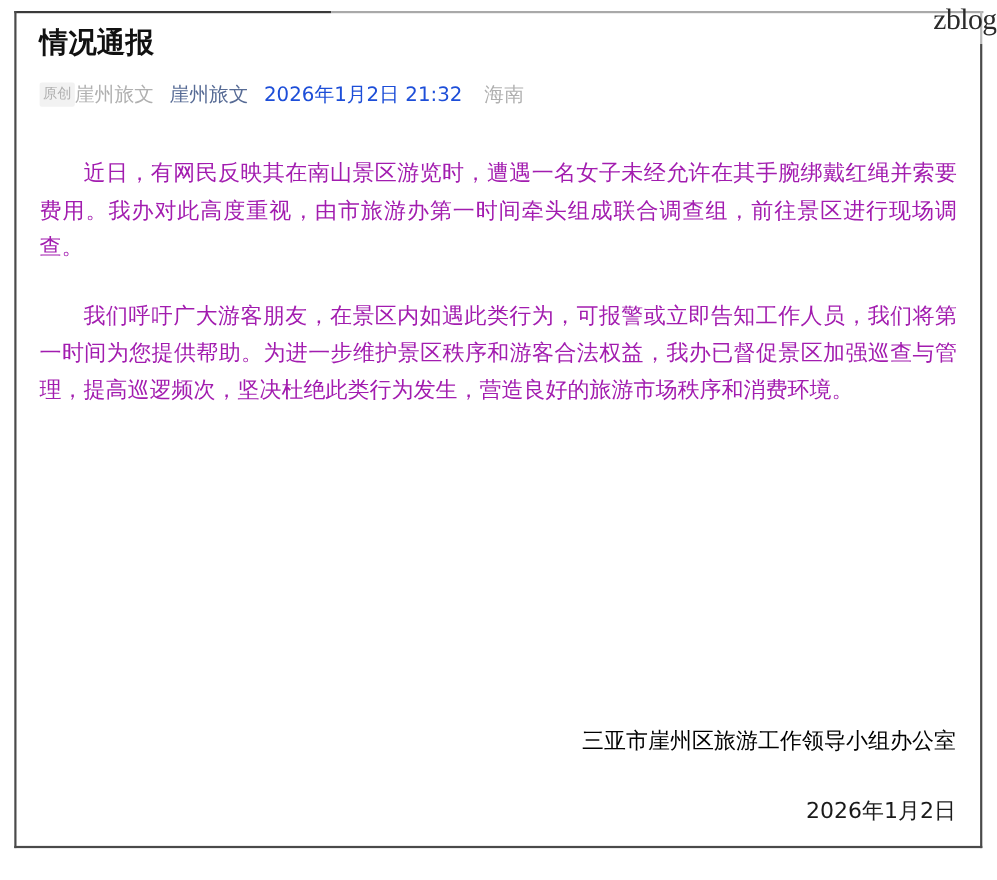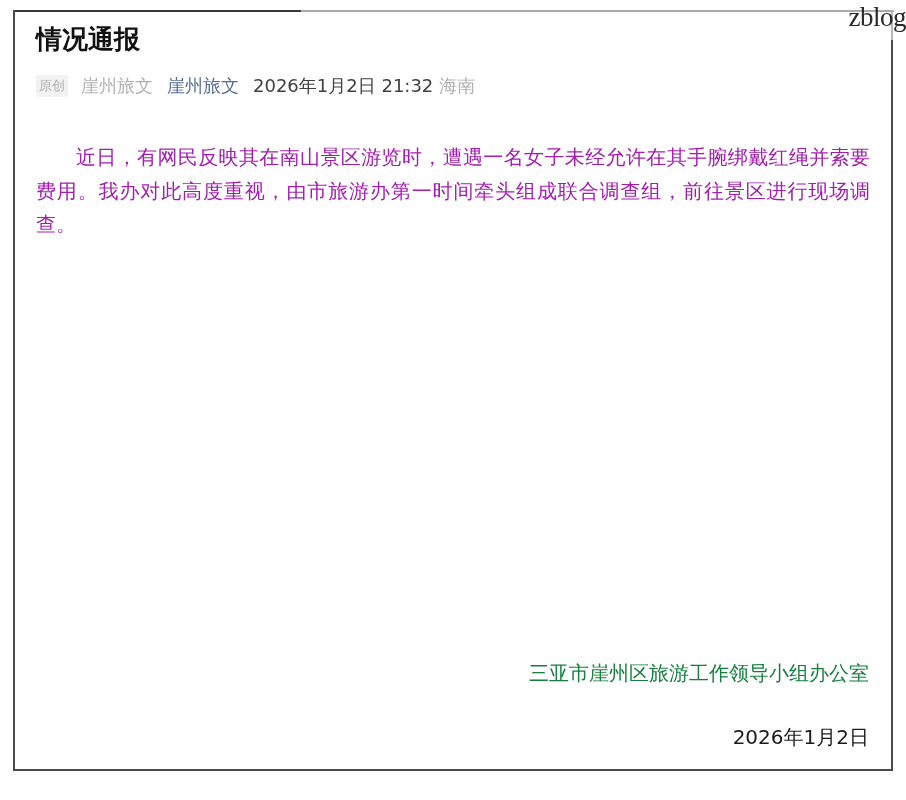--- a/index.html
+++ b/index.html
@@ -9,28 +9,28 @@
   .b-top-dark { position: absolute; left: 13px; top: 10px; width: 288px; height: 2px; background: #3a3a3a; }
   .b-top-light { position: absolute; left: 301px; top: 10px; width: 593px; height: 2px; background: #a9a9a9; }
   .b-left { position: absolute; left: 13px; top: 10px; width: 2px; height: 761px; background: #4a4a4a; }
   .b-right-light { position: absolute; left: 891px; top: 10px; width: 2px; height: 30px; background: #b8b8b8; }
   .b-right-dark { position: absolute; left: 891px; top: 40px; width: 2px; height: 731px; background: #4a4a4a; }
   .b-bottom { position: absolute; left: 13px; top: 769px; width: 880px; height: 2px; background: #4a4a4a; }
   .watermark { position: absolute; right: 0px; top: 0px; font-family: Liberation Serif, serif;
                font-size: 27px; font-weight: 300; color: #2a2a2a; letter-spacing: -0.5px; line-height: 34px; background: transparent; }
   .title { position: absolute; left: 36px; top: 22px; font-size: 26px; font-weight: bold; color: #111111; line-height: 34px; margin: 0; }
   .meta { position: absolute; left: 36px; top: 73px; height: 26px; display: flex; align-items: center; white-space: nowrap; }
-  .badge { display: inline-block; background: #f2f2f2; color: #b0b0b0; font-size: 13px; line-height: 22px; padding: 0 3px; margin-right: 13px; border-radius: 2px; }
+  .badge { display: inline-block; background: #f2f2f2; color: #b0b0b0; font-size: 13px; line-height: 22px; padding: 0 3px; border-radius: 2px; }
   .meta-author { color: #b0b0b0; font-size: 18px; margin-right: 14px; }
   .meta-account { color: #576b95; font-size: 18px; margin-right: 14px; }
-  .meta-date { color: #404040; font-size: 18px; margin-right: 6px; }
+  .meta-date { color: #1d4ed8; font-size: 18px; margin-right: 20px; }
   .meta-region { color: #b0b0b0; font-size: 18px; }
   .body { position: absolute; left: 36px; top: 141px; width: 834px; font-size: 20px; line-height: 33.5px; color: #a21caf; text-align: justify; }
   .body p { margin: 0 0 29px 0; text-indent: 2em; }
-  .signature { position: absolute; right: 37px; top: 656px; font-size: 20px; line-height: 34px; color: #15803d; text-align: center; }
+  .signature { position: absolute; right: 37px; top: 656px; font-size: 20px; line-height: 34px; color: #000000; text-align: center; }
   .sign-date { position: absolute; right: 37px; top: 720px; font-size: 20px; line-height: 34px; color: #1a1a1a; text-align: left; margin-left: 21px; }
 </style>
 </head>
 <body>
 
 <div class="frame"></div>
 <div class="b-top-dark"></div>
 <div class="b-top-light"></div>
 <div class="b-left"></div>
 <div class="b-right-light"></div>
@@ -44,16 +44,17 @@
 <div class="meta">
   <span class="badge">原创</span>
   <span class="meta-author">崖州旅文</span>
   <span class="meta-account">崖州旅文</span>
   <span class="meta-date">2026年1月2日 21:32</span>
   <span class="meta-region">海南</span>
 </div>
 
 <div class="body">
   <p>近日，有网民反映其在南山景区游览时，遭遇一名女子未经允许在其手腕绑戴红绳并索要费用。我办对此高度重视，由市旅游办第一时间牵头组成联合调查组，前往景区进行现场调查。</p>
+  <p>我们呼吁广大游客朋友，在景区内如遇此类行为，可报警或立即告知工作人员，我们将第一时间为您提供帮助。为进一步维护景区秩序和游客合法权益，我办已督促景区加强巡查与管理，提高巡逻频次，坚决杜绝此类行为发生，营造良好的旅游市场秩序和消费环境。</p>
 </div>
 
 <div class="signature">三亚市崖州区旅游工作领导小组办公室</div>
 <div class="sign-date">2026年1月2日</div>
 
 </body></html>

